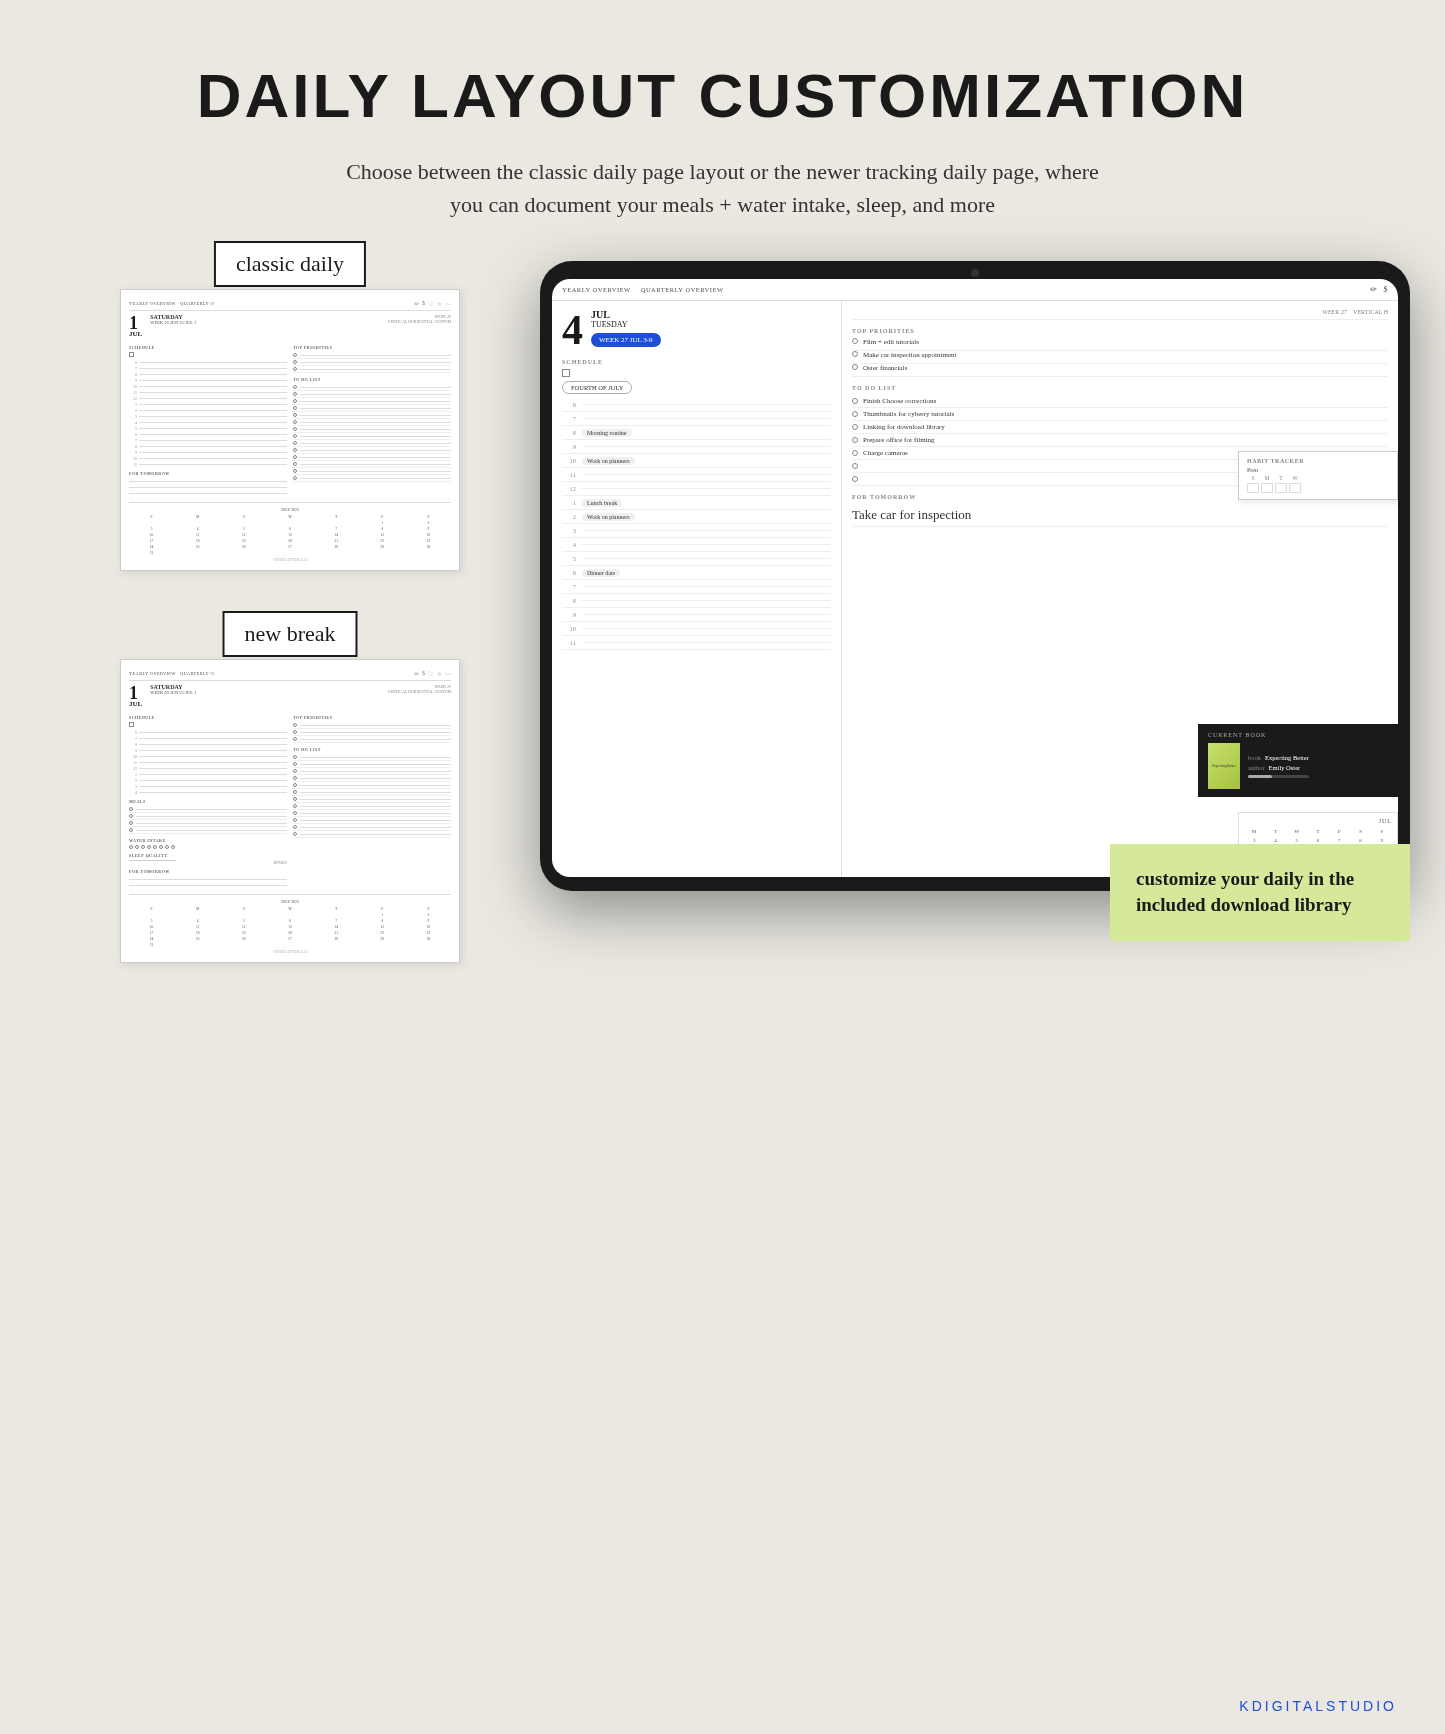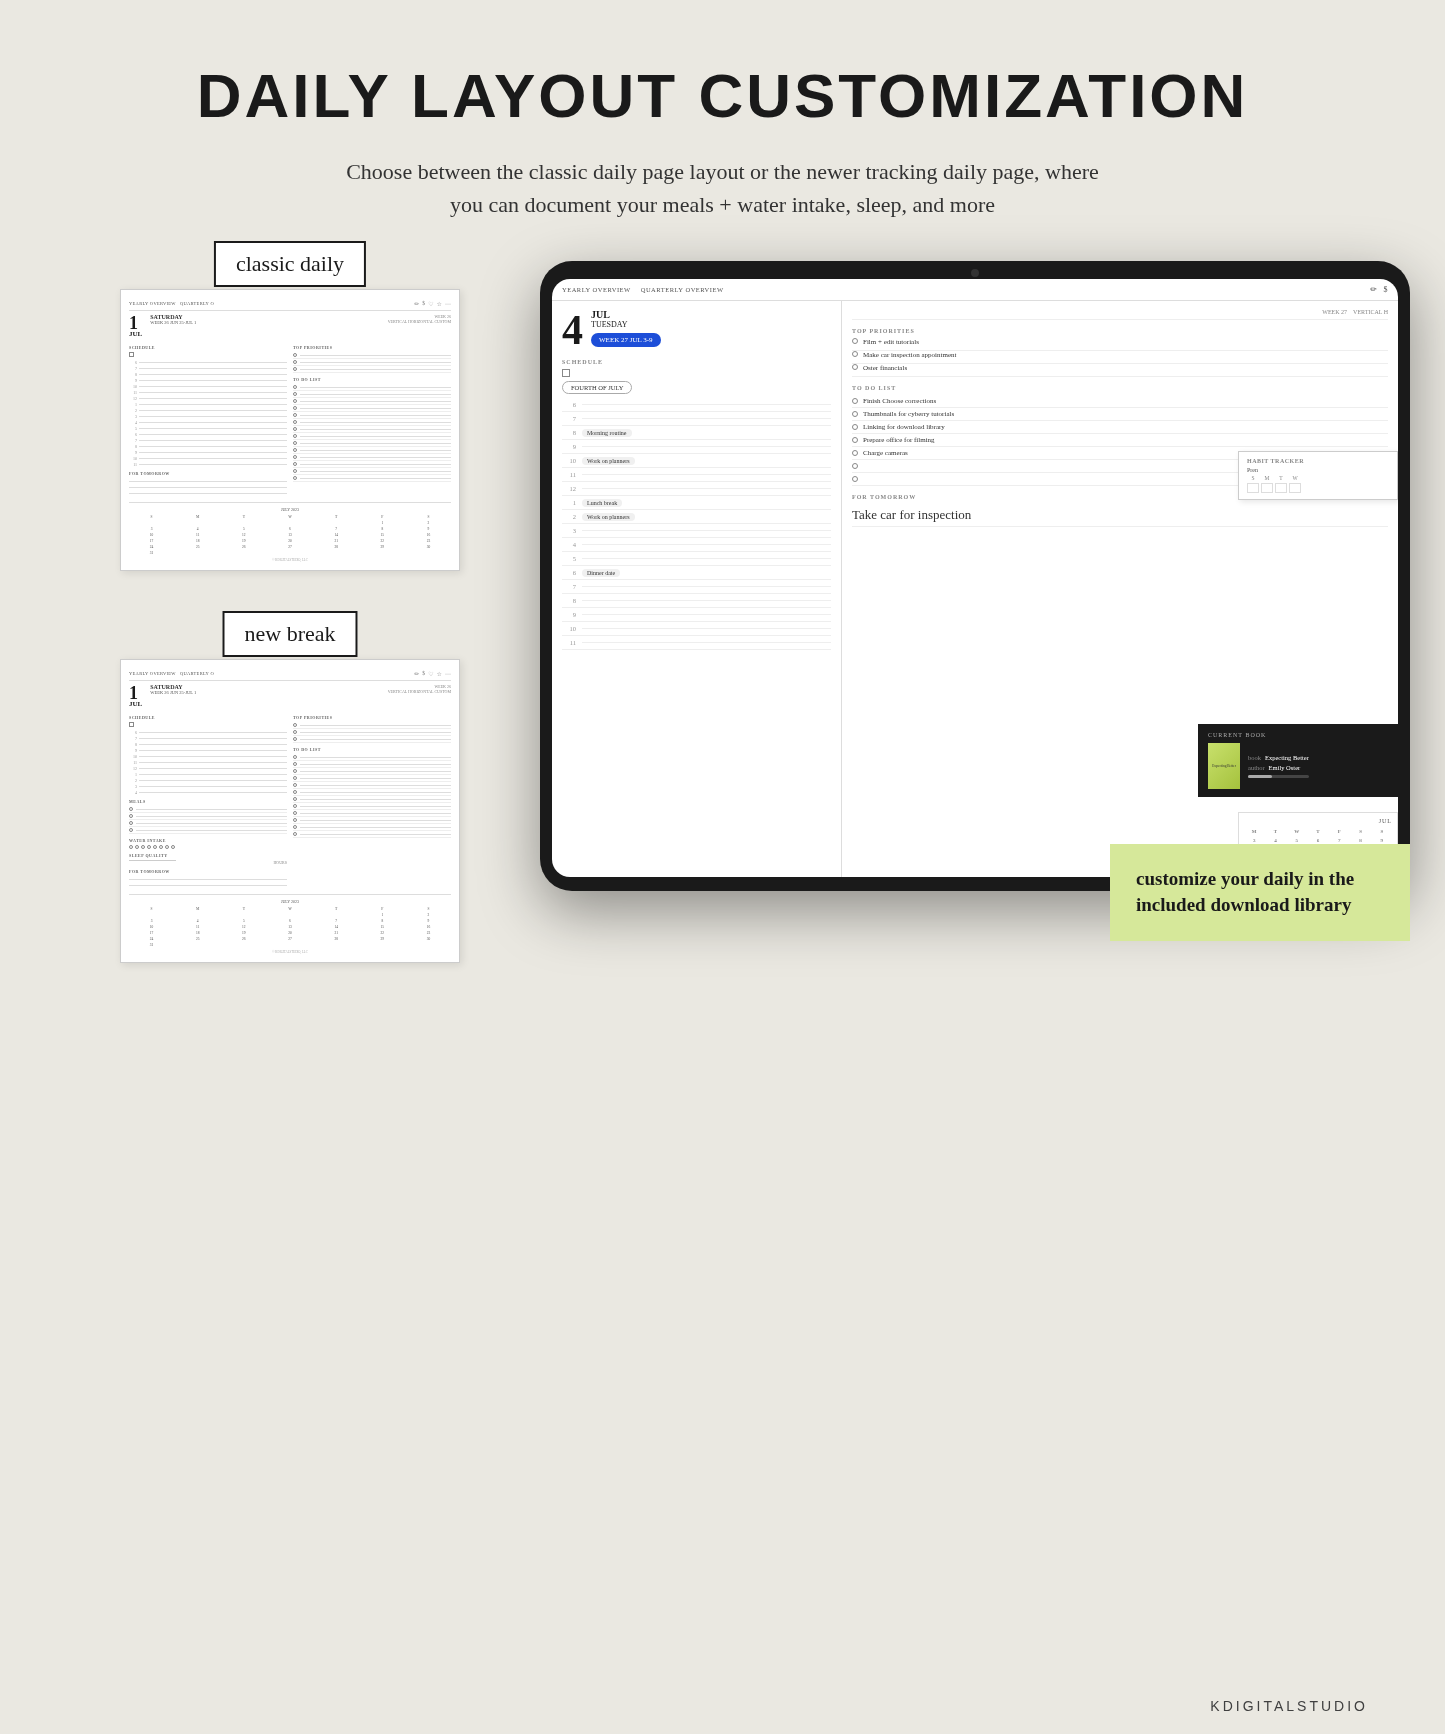--- a/index.html
+++ b/index.html
@@ -436,24 +436,24 @@
       height: 6px;
       border-radius: 50%;
       border: 0.5px solid #888;
       flex-shrink: 0;
     }
 
     
     .brand-name {
       position: absolute;
       bottom: 20px;
-      right: 77px;
+      right: 48px;
       font-size: 14px;
       letter-spacing: 3px;
-      color: #404040;
+      color: #1d4ed8;
       text-transform: uppercase;
       font-family: 'Arial', sans-serif;
       text-align: right;
     }
 
     .screen-tomorrow-item {
       font-size: 13px;
       color: #333;
       padding: 3px 0;
       border-bottom: 0.3px solid #eee;

